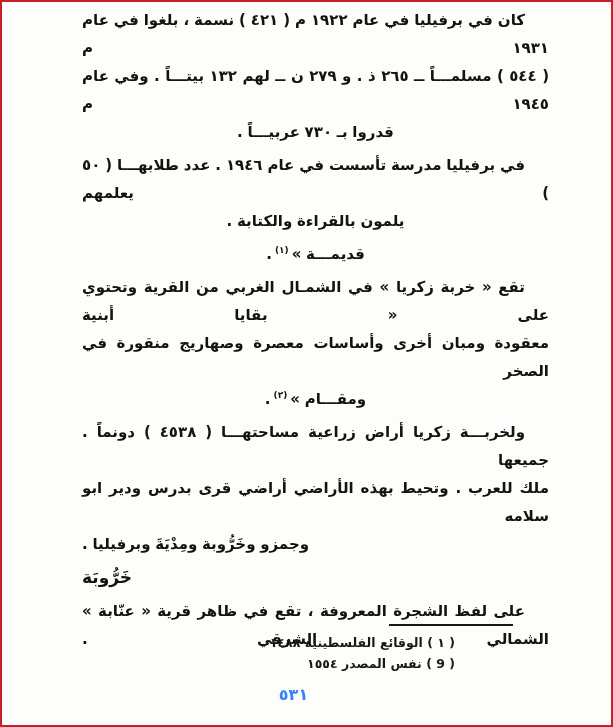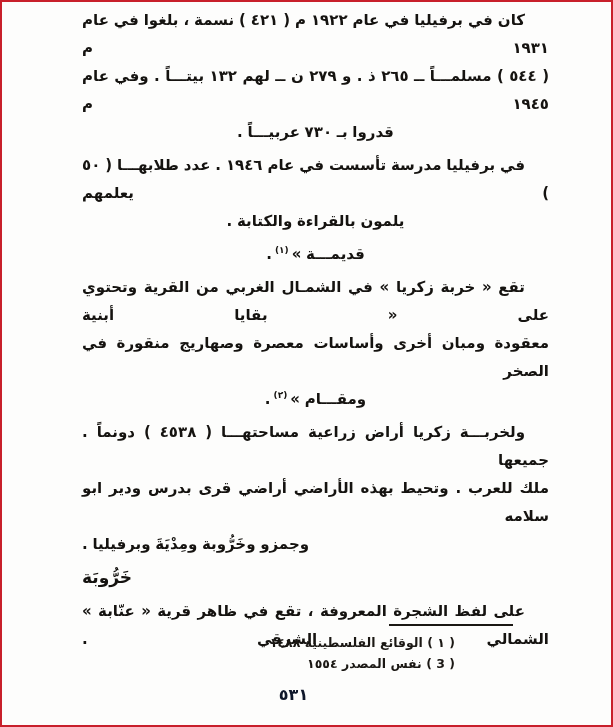--- a/index.html
+++ b/index.html
@@ -25,21 +25,21 @@
     text-align:left;font-size:17px;line-height:28px;margin:3px 14px 6px 0;
     font-weight:700;
   }
   .fsep{position:absolute;top:624px;right:100px;width:124px;border-top:2px solid #1b1814;}
   .footnotes{
     position:absolute;top:632px;right:158px;direction:rtl;text-align:right;
     font-size:12.5px;font-weight:700;line-height:21px;color:#1b1814;
   }
   .pageno{
     position:absolute;top:685px;left:0;right:26px;text-align:center;
-    font-size:16px;font-weight:700;color:#0f172a;letter-spacing:1px;
+    font-size:16px;font-weight:700;color:#3b82f6;letter-spacing:1px;
   }
 </style>
 </head>
 <body>
 
 <div>
   <div class="frame"></div>
 
   <div class="text-block">
 
@@ -80,17 +80,17 @@
       <div class="ln j first">على لفظ الشجرة المعروفة ، تقع في ظاهر قرية « عنّابة » الشمالي الشرقي .</div>
 
     </div>
 
   </div>
 
   <div class="fsep"></div>
 
   <div class="footnotes">
     <div class="fn">( ١ ) الوقائع الفلسطينية ١٤٨٨</div>
-    <div class="fn">( 3 ) نفس المصدر ١٥٥٤</div>
+    <div class="fn">( 9 ) نفس المصدر ١٥٥٤</div>
   </div>
 
   <div class="pageno">٥٣١</div>
 </div>
 
 </body></html>

